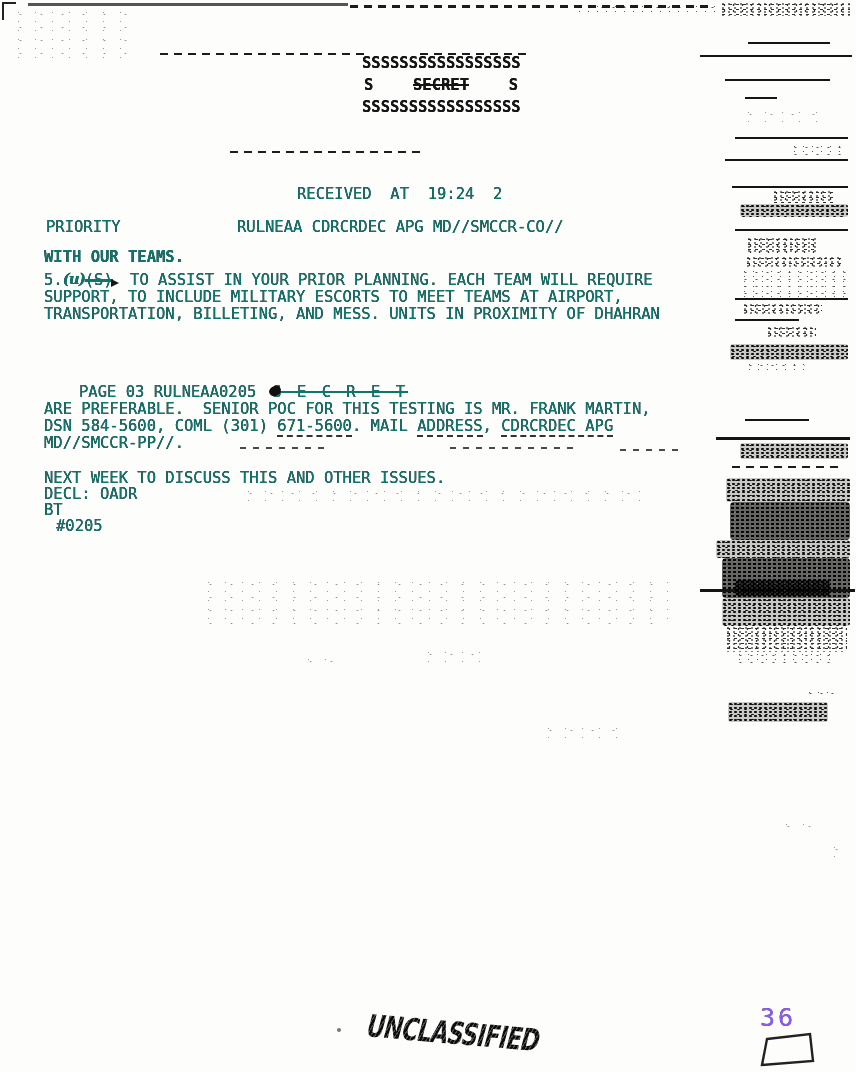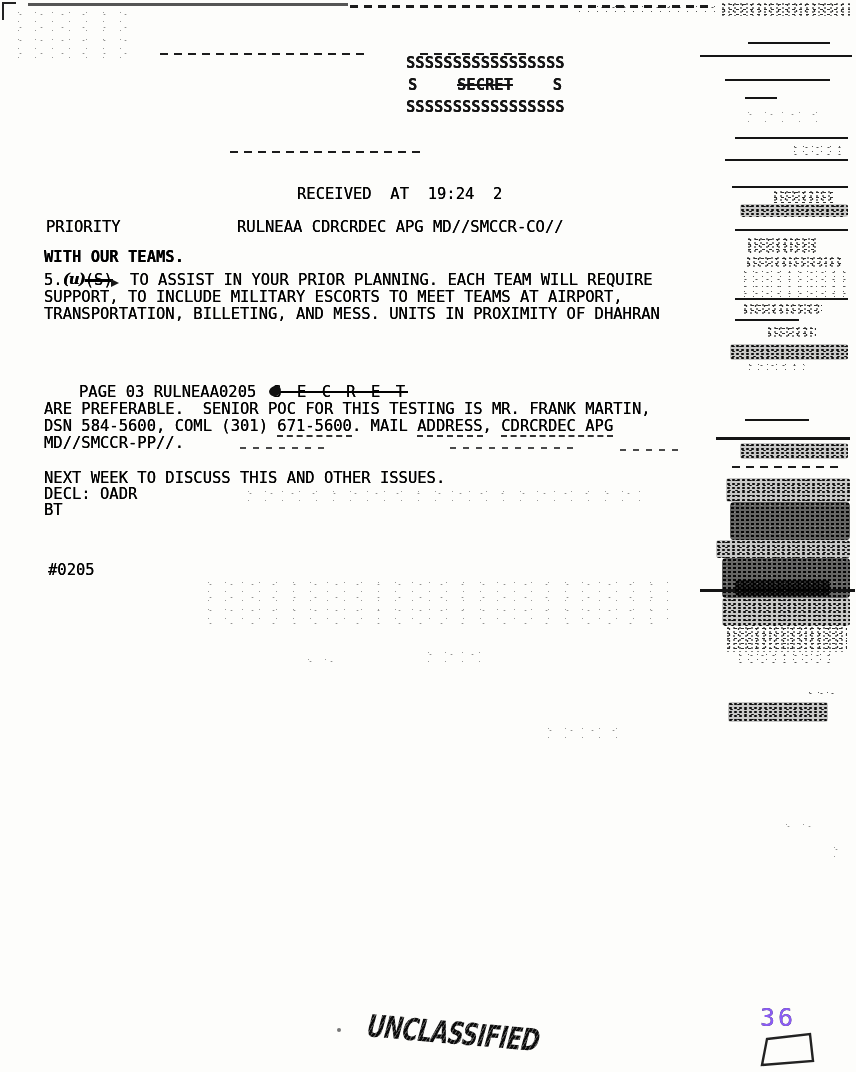--- a/index.html
+++ b/index.html
@@ -5,25 +5,25 @@
   html,body{margin:0;padding:0;}
   body{
     width:856px;height:1072px;position:relative;overflow:hidden;
     background:#fdfdfb;
     font-family:"DejaVu Sans Mono","Liberation Mono",monospace;
   }
   .page{position:absolute;inset:0;}
   
   .tl{
     position:absolute;
-    font-size:15.5px;line-height:17px;color:#000000;
+    font-size:15.5px;line-height:17px;color:#0f766e;
     white-space:pre;letter-spacing:0;
     text-shadow:0 0 .4px #000;
   }
-  .banner{position:absolute;left:362px;top:52px;width:160px;font-weight:bold;margin-left:44px;}
+  .banner{position:absolute;left:362px;top:52px;width:160px;font-weight:bold;}
   .banner .brow{position:relative;display:block;font-size:15.5px;color:#161616;
     text-shadow:0 0 .5px #000;line-height:22px;white-space:pre;}
   .banner .mid{display:flex;justify-content:space-between;padding:0 4px 0 2px;}
   .strike{text-decoration:line-through;text-decoration-thickness:2px;}
   .secret-word{font-weight:bold;}
   
   .struck-class{
     position:relative;margin-left:16px;letter-spacing:3px;
     text-decoration:line-through;text-decoration-thickness:2px;
   }
@@ -106,21 +106,21 @@
 
   <div class="tl" style="left:44px;top:384px;margin-left:35px;"><span>PAGE 03 RULNEAA0205</span><span class="struck-class">S E C R E T</span></div>
 
   <div class="tl" style="left:44px;top:401px;">ARE PREFERABLE.  SENIOR POC FOR THIS TESTING IS MR. FRANK MARTIN,</div>
   <div class="tl" style="left:44px;top:418px;"><span>DSN 584-5600, COML (301) </span><span class="udash">671-5600</span><span>. MAIL </span><span class="udash">ADDRESS</span><span>, </span><span class="udash">CDRCRDEC APG</span></div>
   <div class="tl" style="left:44px;top:435px;">MD//SMCCR-PP//.</div>
 
   <div class="tl" style="left:44px;top:470px;text-align:right;">NEXT WEEK TO DISCUSS THIS AND OTHER ISSUES.</div>
   <div class="tl" style="left:44px;top:486px;">DECL: OADR</div>
   <div class="tl" style="left:44px;top:502px;">BT</div>
-  <div class="tl" style="left:48px;top:518px;margin-top:44px;">#0205</div>
+  <div class="tl" style="left:56px;top:518px;">#0205</div>
 
   <div class="stamp">UNCLASSIFIED</div>
   <div class="pagenum">36</div>
   <svg class="handbox" width="64" height="40">
     <polygon points="11,9 54,4 57,31 6,35" fill="none" stroke="#222" stroke-width="2.4"></polygon>
   </svg>
 
   <div id="noise-layer">
       <div class="nz grayline" style="left: 28px; top: 3px; width: 320px; height: 3px;"></div>
       <div class="nz ndash" style="left: 350px; top: 5px; width: 360px; height: 3px;"></div>

